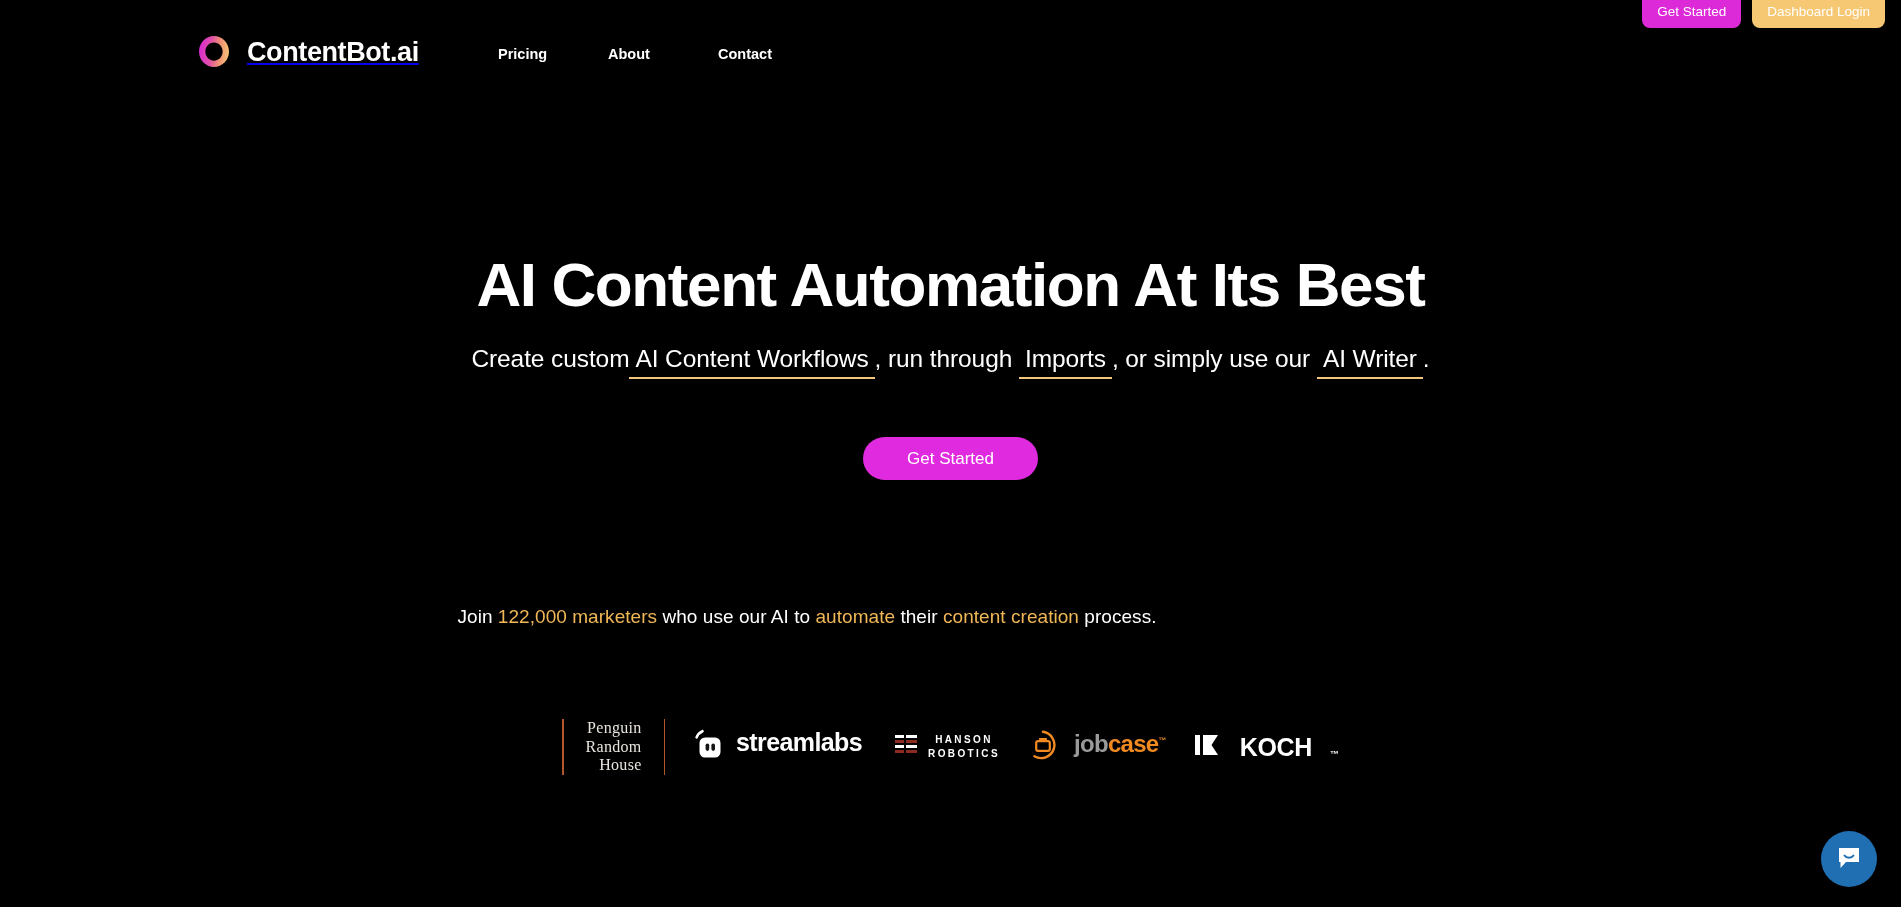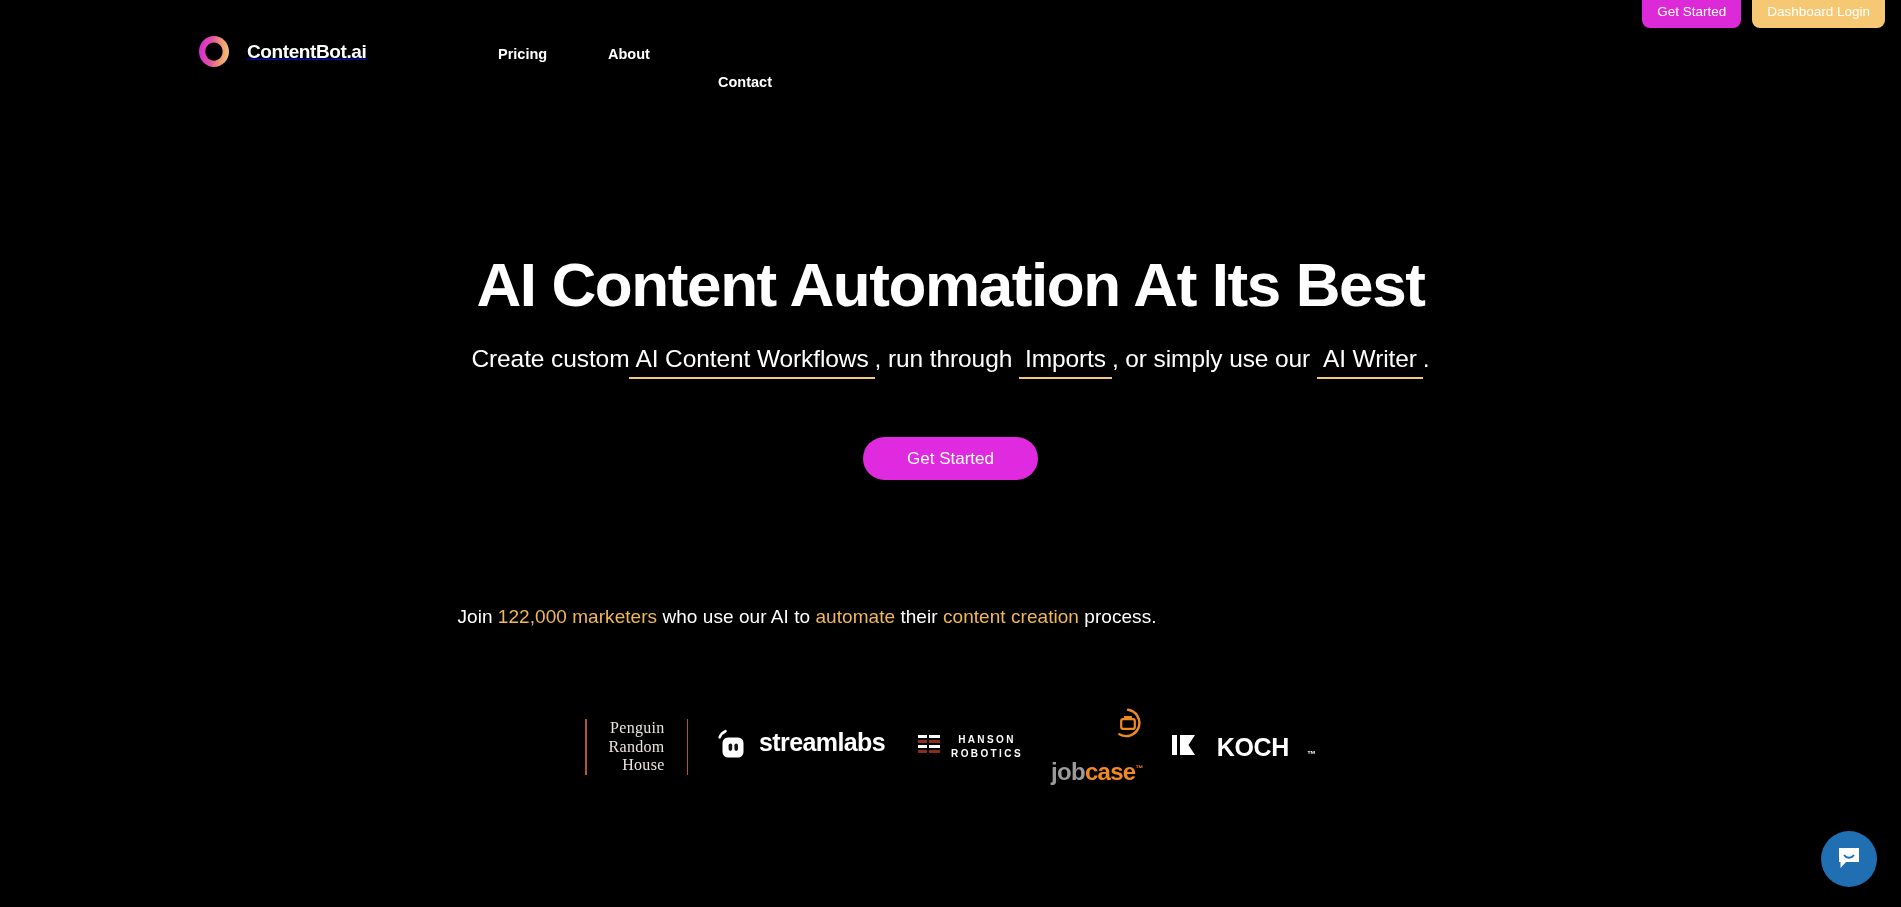--- a/index.html
+++ b/index.html
@@ -37,21 +37,21 @@
     cursor: pointer;
   }
 
   .brand-mark {
     width: 40px;
     height: 40px;
     display: block;
   }
 
   .brand-name {
-    font-size: 19px;
+    font-size: 27px;
     font-weight: 700;
     letter-spacing: -0.4px;
     color: #ffffff;
     white-space: nowrap;
   }
 
   .main-nav {
     position: absolute;
     left: 498px;
     top: 46px;
@@ -63,21 +63,21 @@
     font-size: 14.5px;
     font-weight: 700;
     color: #ffffff;
     text-decoration: none;
     white-space: nowrap;
     cursor: pointer;
     display: block;
   }
   .nav-link.pricing { width: 110px; }
   .nav-link.about   { width: 110px; }
-  .nav-link.contact { width: 110px; margin-top: 28px; }
+  .nav-link.contact { width: 110px; }
 
   .header-actions {
     position: absolute;
     right: 16px;
     top: -10px;
     display: flex;
     align-items: flex-start;
     gap: 11px;
   }
 
@@ -247,24 +247,23 @@
     font-size: 10px;
     font-weight: 700;
     color: #ffffff;
     letter-spacing: 2.4px;
     line-height: 1.18;
   }
 
   
   .jobcase {
     display: flex;
-    align-items: flex-end;
+    align-items: flex-start;
     gap: 16px;
     padding-left: 28px;
-    flex-direction: column;
   }
   .jc-word {
     font-size: 24px;
     font-weight: 700;
     letter-spacing: -0.7px;
     position: relative;
   }
   .jc-job { color: #9b9b9b; }
   .jc-case { color: #f08a21; }
   .jc-tm {

